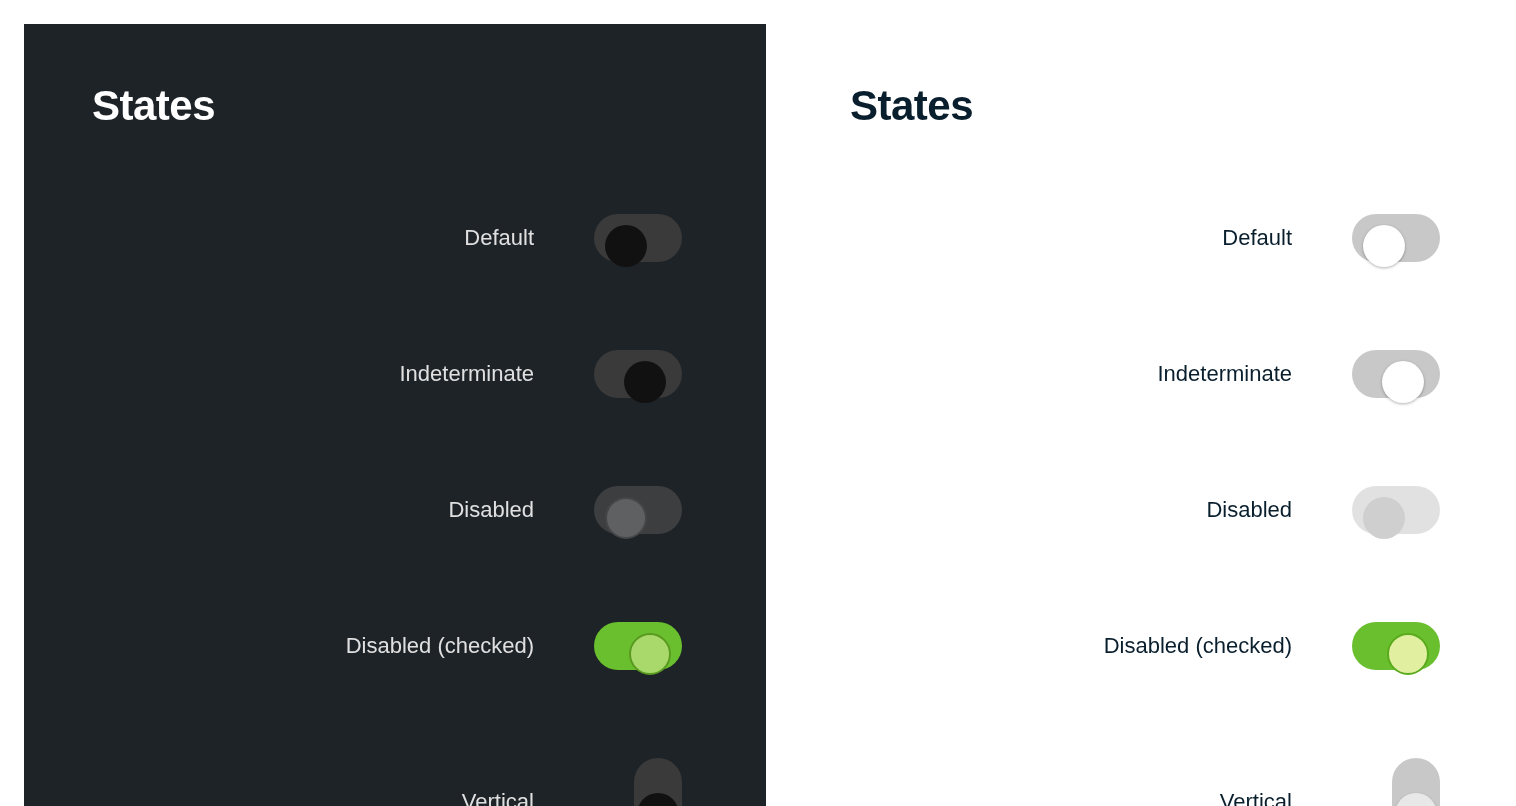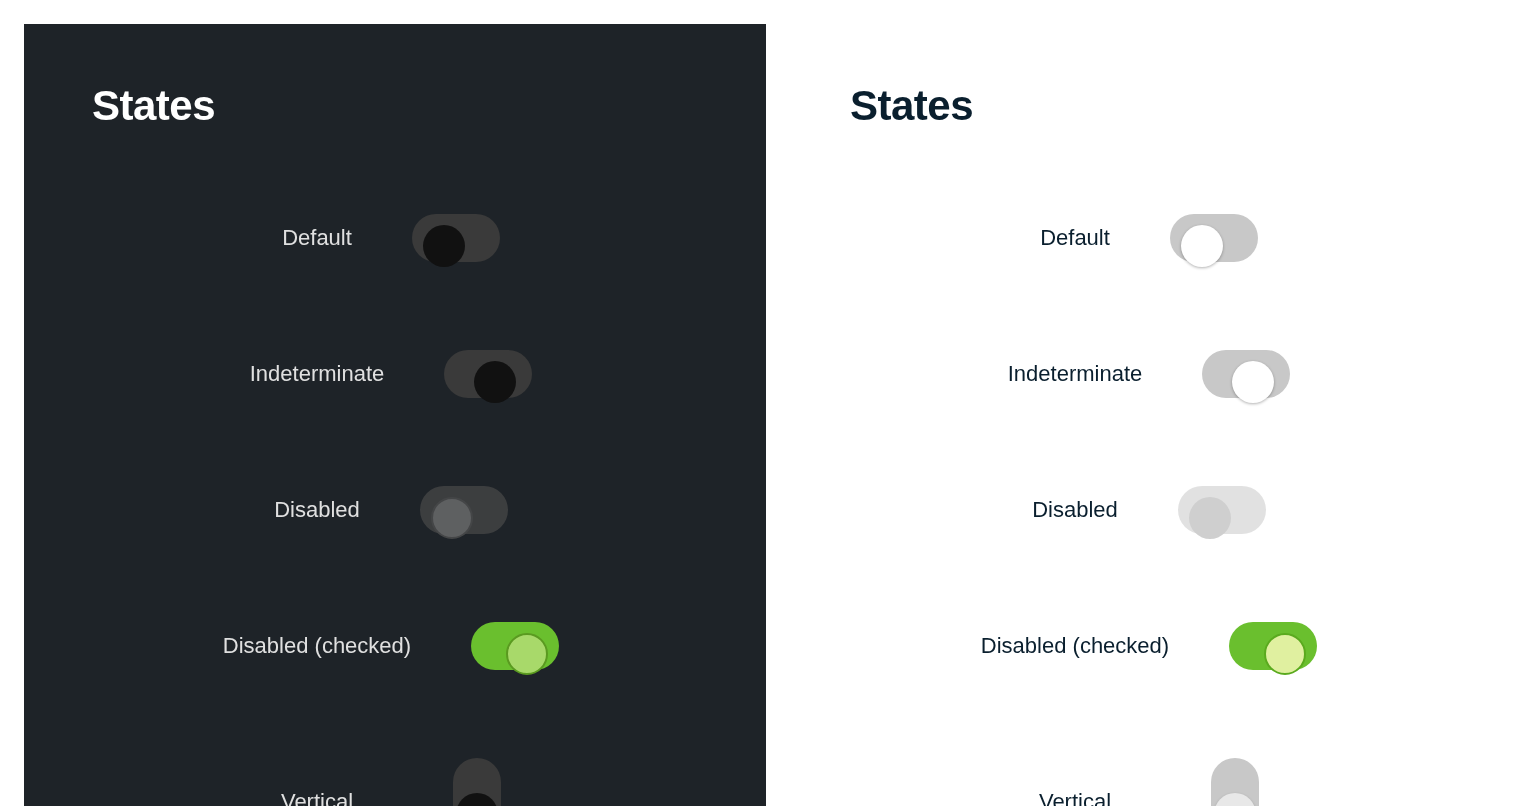--- a/index.html
+++ b/index.html
@@ -39,21 +39,21 @@
       color: #ffffff;
     }
 
     .panel-light .section-title {
       color: #0a1f2e;
     }
 
     .state-row {
       display: flex;
       align-items: center;
-      justify-content: center;
+      justify-content: flex-end;
       padding: 20px 0;
       flex: 1;
     }
 
     .state-label {
       font-size: 22px;
       font-weight: 400;
     }
 
     .panel-dark .state-label {

